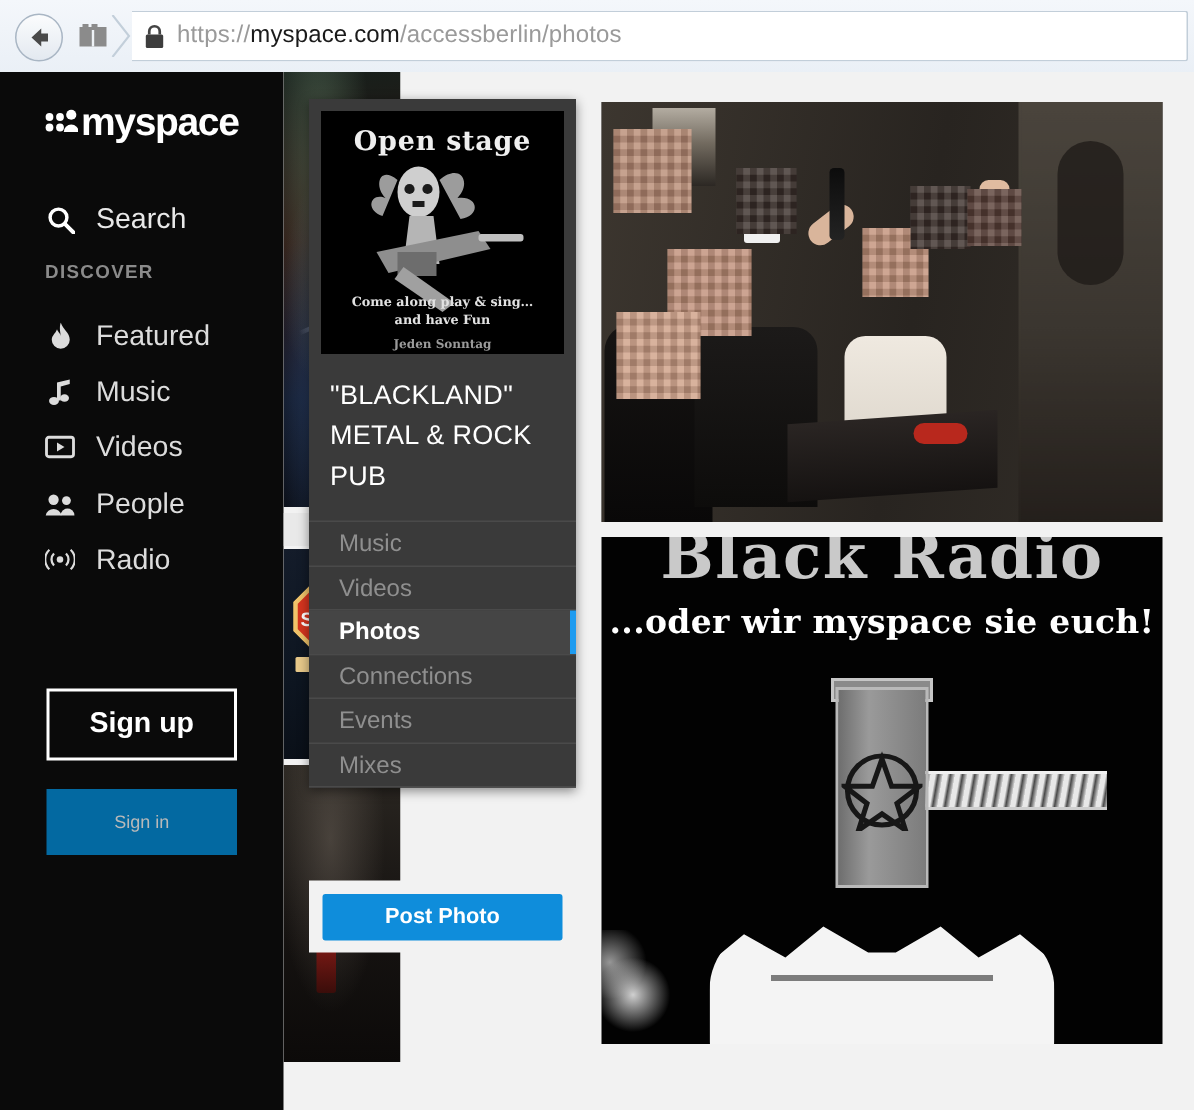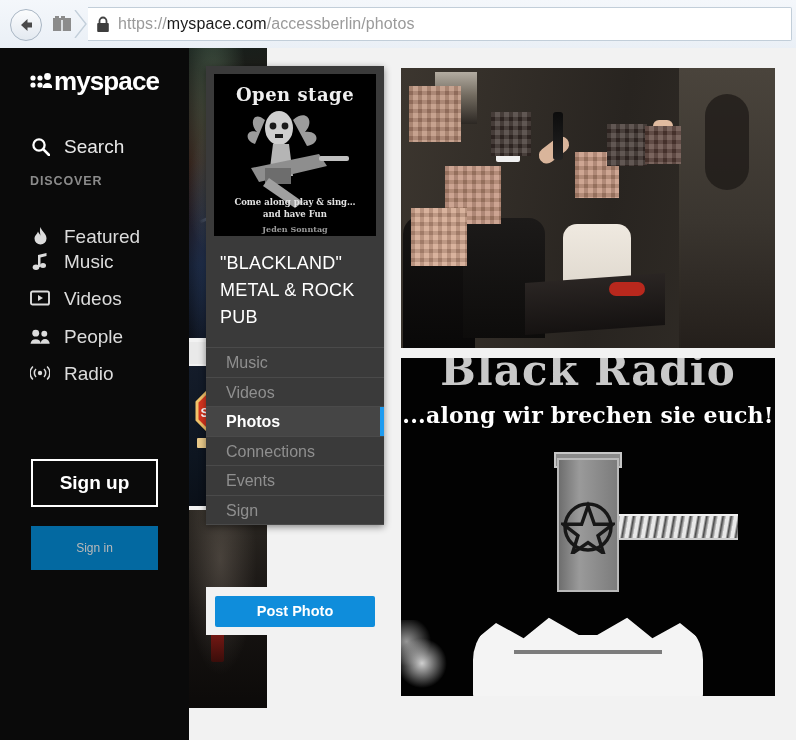--- a/index.html
+++ b/index.html
@@ -376,21 +376,21 @@
           <svg width="19" height="19" viewBox="0 0 19 19">
             <circle cx="8" cy="8" r="5.6" fill="none" stroke="#fff" stroke-width="2.3"></circle>
             <path d="M12.4 12.4 L18 18" stroke="#fff" stroke-width="2.6" stroke-linecap="round"></path>
           </svg>
         </span>
         <span class="nav-label" style="color:#e8e8e8;">Search</span>
       </div>
 
       <div class="section-label">DISCOVER</div>
 
-      <div class="nav-row" style="top:163px;margin-top:12px;">
+      <div class="nav-row" style="top:163px;">
         <span class="nav-icon">
           <svg width="15" height="19" viewBox="0 0 15 19">
             <path d="M7.5 0 C9 5 13.5 6.5 13.5 11.5 A6 6 0 0 1 1.5 11.5 C1.5 8.5 4 7.5 5 4.5 C5.8 6.8 7.5 7 7.5 9.5 C7.5 7 6.2 4 7.5 0 Z" fill="#dcdcdc"></path>
           </svg>
         </span>
         <span class="nav-label">Featured</span>
       </div>
 
       <div class="nav-row" style="top:200px;">
         <span class="nav-icon">
@@ -486,21 +486,21 @@
       </div>
 
       <div class="card-title">"BLACKLAND" METAL &amp; ROCK PUB</div>
 
       <div class="menu">
         <div class="menu-item">Music</div>
         <div class="menu-item">Videos</div>
         <div class="menu-item active">Photos</div>
         <div class="menu-item">Connections</div>
         <div class="menu-item">Events</div>
-        <div class="menu-item">Sign</div>
+        <div class="menu-item">Mixes</div>
       </div>
     </div>
 
     <div class="post-photo-wrap">
       <button class="post-photo-btn">Post Photo</button>
     </div>
 
     <div class="photo-1">
       <div class="pub-bg"></div>
       <div class="pub-wall-r"></div>
@@ -521,21 +521,21 @@
       <div class="mosaic" style="left:90px; top:44px;  width:40px; height:44px; background-color:#3a2f2a;"></div>
       <div class="mosaic" style="left:44px; top:98px;  width:56px; height:58px; background-color:#c08f78;"></div>
       <div class="mosaic" style="left:10px; top:140px; width:56px; height:58px; background-color:#cf9f86;"></div>
       <div class="mosaic" style="left:174px;top:84px;  width:44px; height:46px; background-color:#c29179;"></div>
       <div class="mosaic" style="left:206px;top:56px;  width:40px; height:42px; background-color:#3b2f2a;"></div>
       <div class="mosaic" style="left:244px;top:58px;  width:36px; height:38px; background-color:#5a4038;"></div>
     </div>
 
     <div class="photo-2">
       <div class="bm-title">Black Radio</div>
-      <div class="bm-sub">...along wir brechen sie euch!</div>
+      <div class="bm-sub">...oder wir myspace sie euch!</div>
       <div class="bm-handle"></div>
       <div class="bm-hammer-cap"></div>
       <div class="bm-hammer-head"></div>
       <span class="bm-pent">
         <svg width="54" height="54" viewBox="0 0 54 54">
           <circle cx="27" cy="27" r="23" fill="none" stroke="#171717" stroke-width="3.4"></circle>
           <polygon points="27,6 33.4,24.2 52,24.2 37,35.6 42.6,53.4 27,42.6 11.4,53.4 17,35.6 2,24.2 20.6,24.2" fill="none" stroke="#171717" stroke-width="3.4"></polygon>
         </svg>
       </span>
       <div class="bm-hands"></div>

